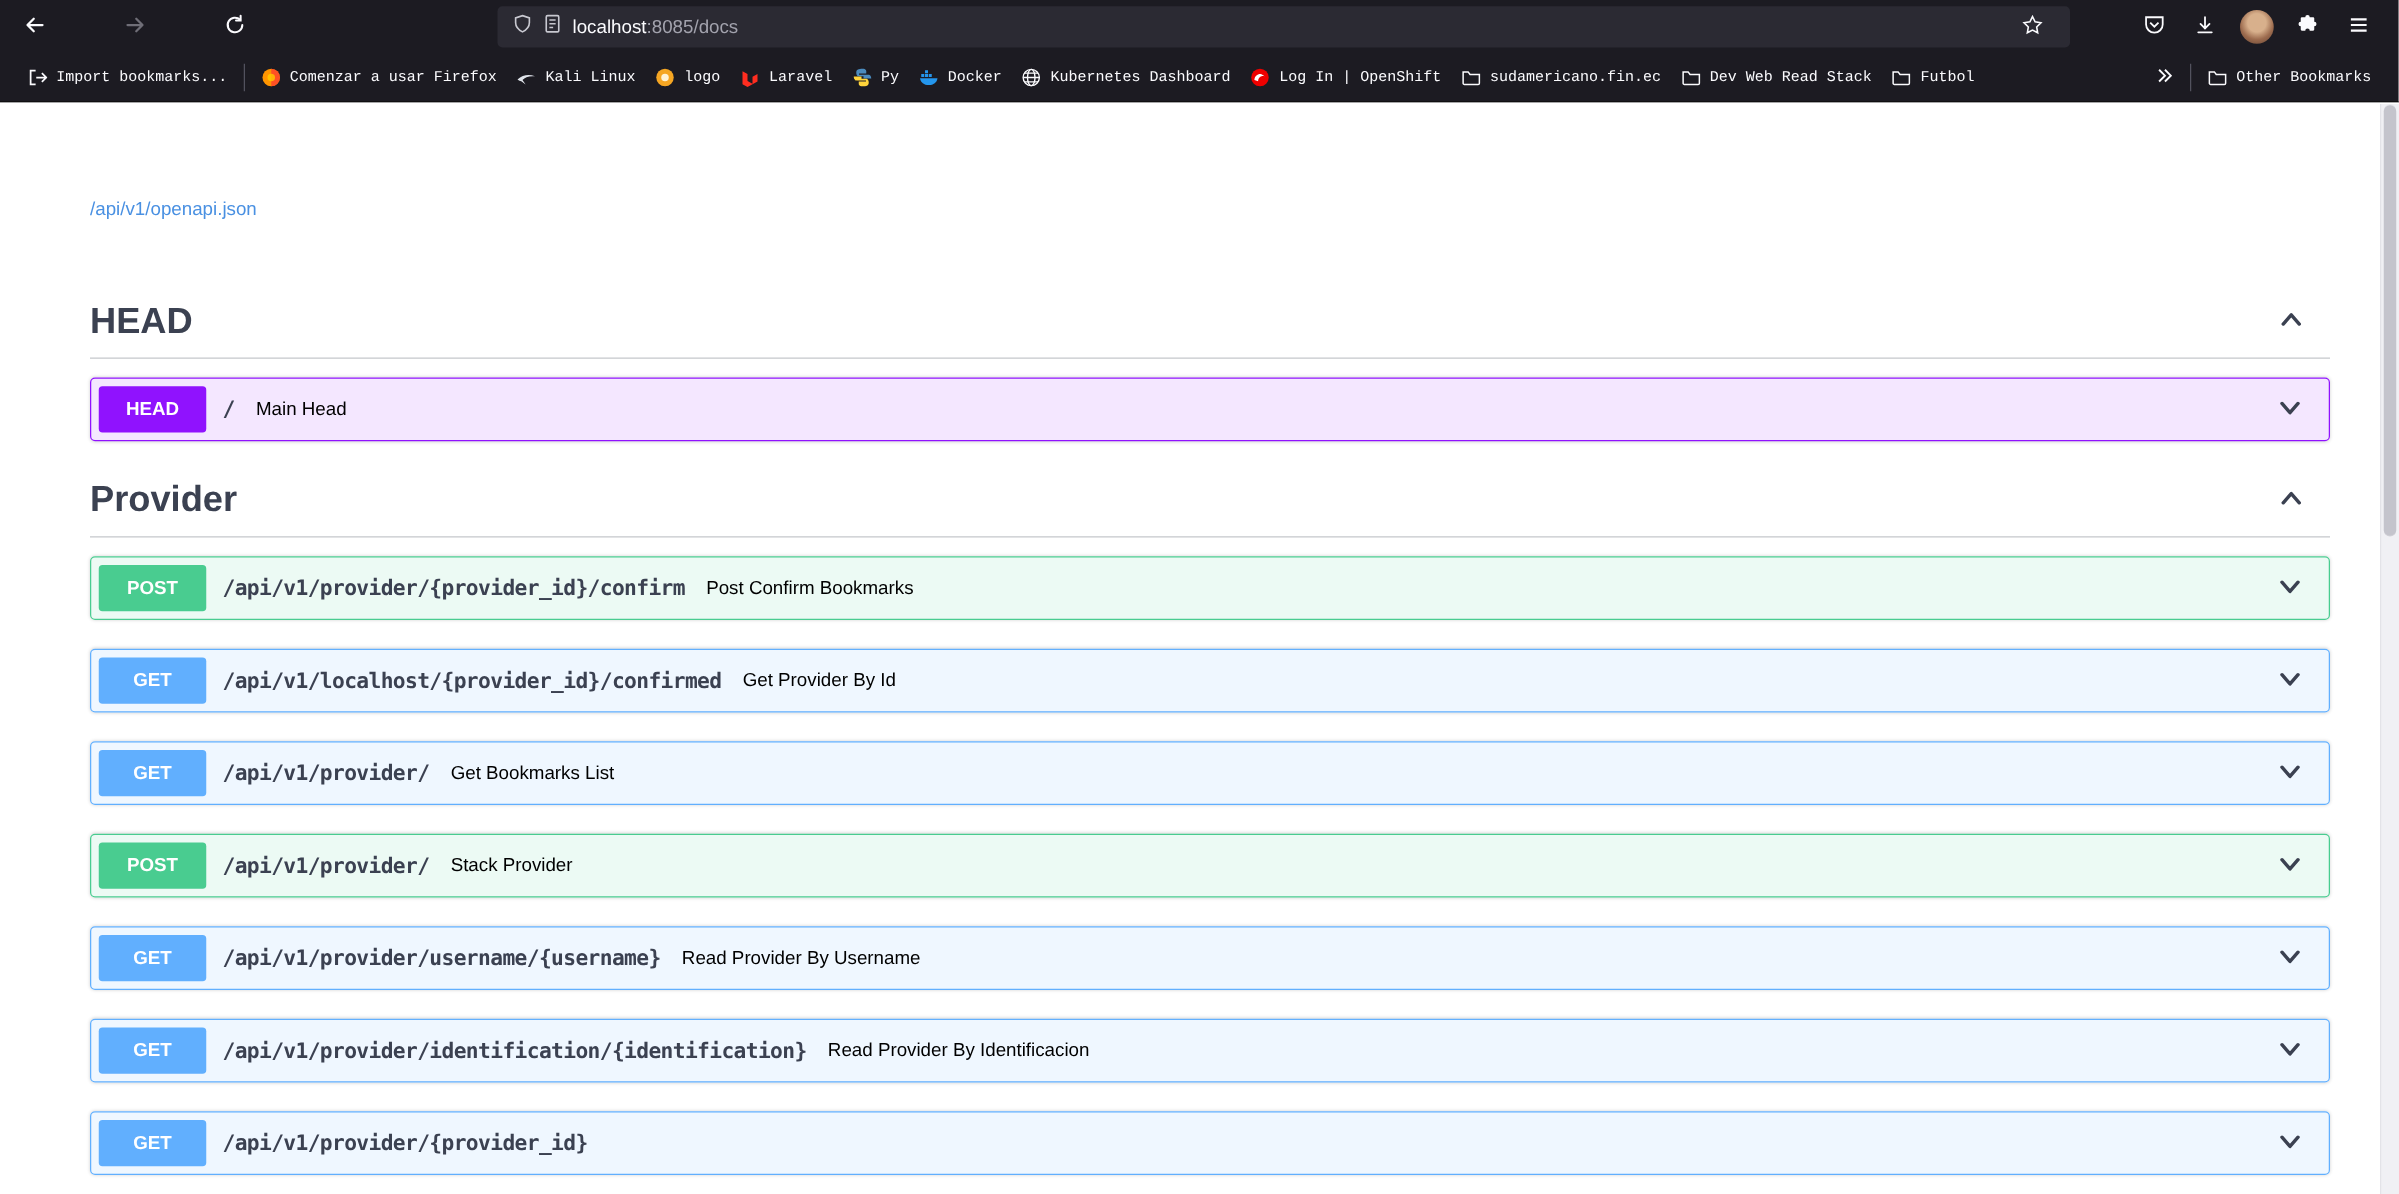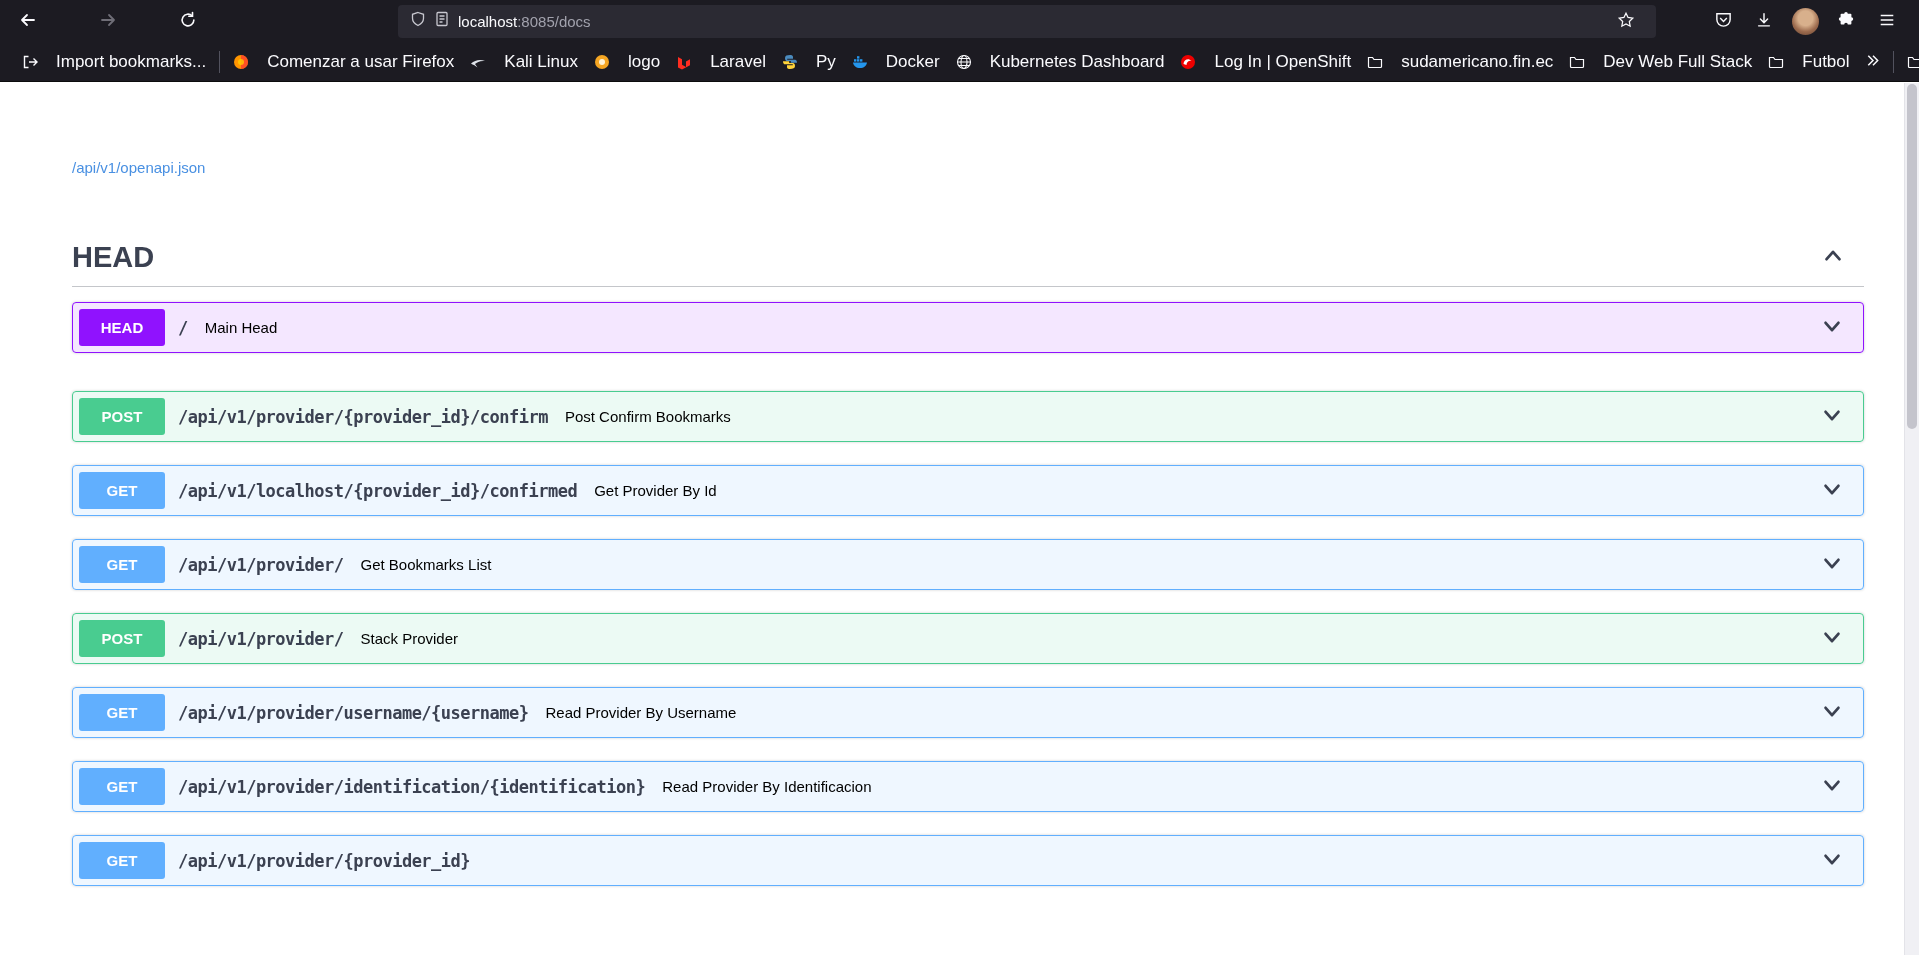--- a/index.html
+++ b/index.html
@@ -15,22 +15,22 @@
             display:flex; align-items:center; padding:0 12px; gap:9px; }
   .url-text { font-size:15px; color:#fbfbfe; white-space:nowrap; }
   .url-rest { color:#a2a2ad; }
   .star-btn { margin-left:auto; }
   .right-group { margin-left:auto; display:flex; align-items:center; gap:5px; padding-right:4px; }
   .avatar { width:27px; height:27px; border-radius:50%;
             background:radial-gradient(circle at 50% 38%, #d8b08c 0 34%, #9c6b4e 62%, #5f4030 100%); }
 
   .bookmarks-bar { height:40px; display:flex; align-items:center; padding:0 14px;
                    border-bottom:1px solid #0c0c0d; }
-  .bm-item { display:flex; align-items:center; gap:18px; padding:5px 8px; border-radius:4px;
-             font-size:17px; color:#fbfbfe; white-space:nowrap; }
+  .bm-item { display:flex; align-items:center; gap:7px; padding:5px 8px; border-radius:4px;
+             font-size:12px; color:#fbfbfe; white-space:nowrap;font-family:Liberation Mono, monospace; }
   .bm-sep { width:1px; height:22px; background:#52525e; margin:0 5px; }
   .bm-icon { width:16px; height:16px; display:flex; align-items:center; justify-content:center; }
   .bm-right { margin-left:auto; display:flex; align-items:center;text-align:center; }
 
   
   .swagger { padding:64px 55px 0 72px; background:#fff; }
   .api-title { font-size:44px; font-weight:700; color:#3b4151; }
   .pill { display:inline-block; color:#fff; font-size:14px; font-weight:700;
           border-radius:57px; padding:4px 11px; position:relative; top:-15px; margin-left:11px; }
   .version-stamp { background:#7d8293; }
@@ -240,21 +240,21 @@
             </svg>
           </span>
     <span class="bm-label">sudamericano.fin.ec</span>
   </div>
         <div class="bm-item">
     <span class="bm-icon">
             <svg width="16" height="16" viewBox="0 0 16 16" fill="none" stroke="#fbfbfe" stroke-width="1.2">
               <path d="M1.5 3.5h4l1.5 2h7.5v7a1 1 0 0 1-1 1h-11a1 1 0 0 1-1-1z"></path>
             </svg>
           </span>
-    <span class="bm-label">Dev Web Full Stack</span>
+    <span class="bm-label">Dev Web Read Stack</span>
   </div>
         <div class="bm-item">
     <span class="bm-icon">
             <svg width="16" height="16" viewBox="0 0 16 16" fill="none" stroke="#fbfbfe" stroke-width="1.2">
               <path d="M1.5 3.5h4l1.5 2h7.5v7a1 1 0 0 1-1 1h-11a1 1 0 0 1-1-1z"></path>
             </svg>
           </span>
     <span class="bm-label">Futbol</span>
   </div>
       </div>
@@ -305,20 +305,30 @@
       <span>
         <svg width="22" height="22" viewBox="0 0 24 24" fill="none" stroke="#3b4151" stroke-width="3" stroke-linecap="round" stroke-linejoin="round">
                   <path d="M5 8.5l7 8 7-8"></path>
                 </svg>
       </span>
     </button>
   </div>
         </div>
   </div>
       <div class="tag-section">
+    <div class="section-header">
+      <h3 class="section-title">Provider</h3>
+      <button class="arrow-btn">
+        <span>
+          <svg width="22" height="22" viewBox="0 0 24 24" fill="none" stroke="#3b4151" stroke-width="3" stroke-linecap="round" stroke-linejoin="round">
+                <path d="M5 15.5l7-8 7 8"></path>
+              </svg>
+        </span>
+      </button>
+    </div>
     <div class="operations">
           <div class="opblock" style="border-color: rgb(73, 204, 144); background: rgba(73, 204, 144, 0.1);">
     <span class="method-badge" style="background: rgb(73, 204, 144);">POST</span>
     <span class="op-path">/api/v1/provider/{provider_id}/confirm</span>
     <span class="op-desc">Post Confirm Bookmarks</span>
     <button class="expand-btn">
       <span>
         <svg width="22" height="22" viewBox="0 0 24 24" fill="none" stroke="#3b4151" stroke-width="3" stroke-linecap="round" stroke-linejoin="round">
                   <path d="M5 8.5l7 8 7-8"></path>
                 </svg>

